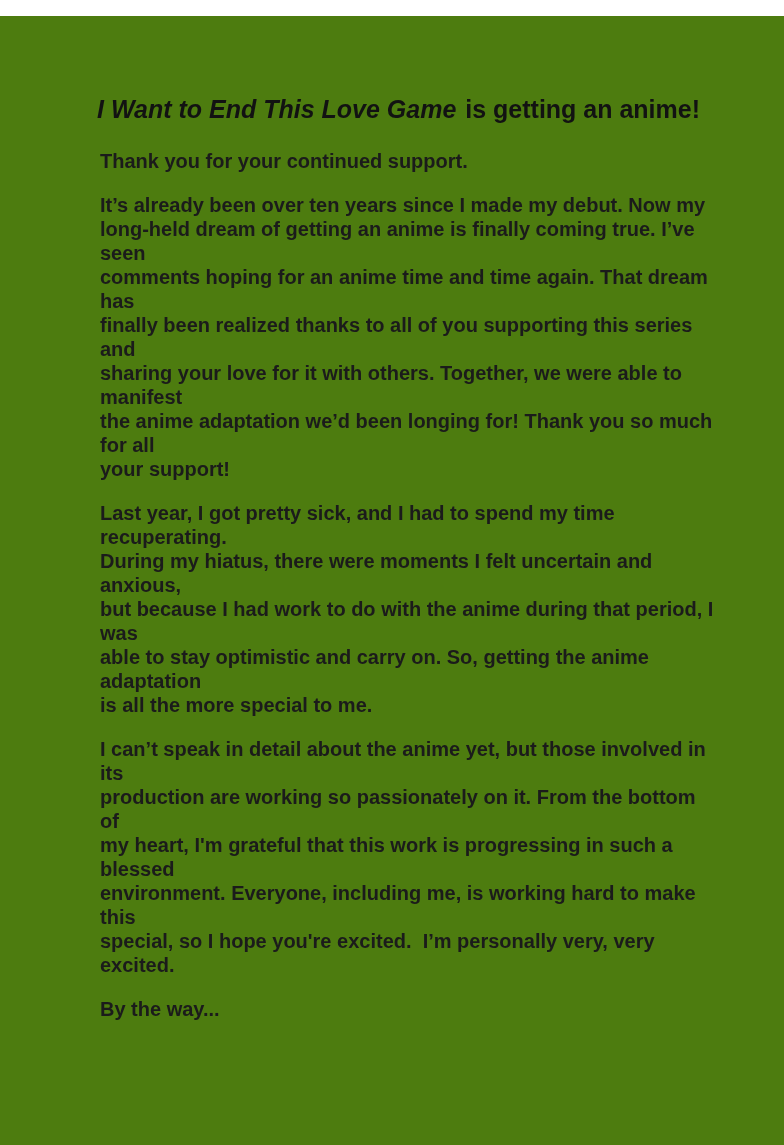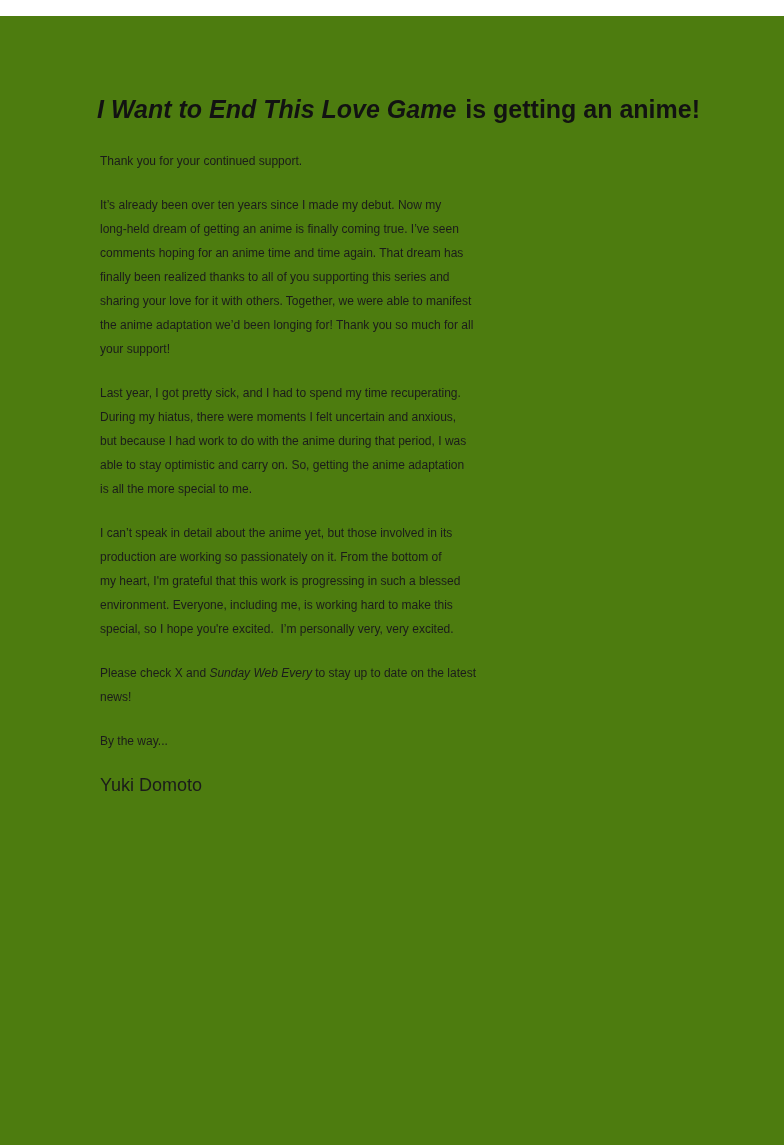--- a/index.html
+++ b/index.html
@@ -25,23 +25,23 @@
     font-weight: 600;
     margin: 0 0 24px -3px;
     color: #121212;
     white-space: nowrap;
   }
   .title em {
     font-style: italic;
     margin-right: 2px;
   }
   .para {
-    font-size: 12px;
+    font-size: 20px;
     line-height: 24px;
-    font-weight: 400;
+    font-weight: 700;
     margin: 0 0 20px 0;
     white-space: pre-line;
     color: #1b1b1b;
     max-width: 620px;
   }
   .para em {
     font-style: italic;
   }
   .signature {
     font-size: 18px;
@@ -73,23 +73,20 @@
 but because I had work to do with the anime during that period, I was
 able to stay optimistic and carry on. So, getting the anime adaptation
 is all the more special to me.</p>
 
   <p class="para">I can’t speak in detail about the anime yet, but those involved in its
 production are working so passionately on it. From the bottom of
 my heart, I'm grateful that this work is progressing in such a blessed
 environment. Everyone, including me, is working hard to make this
 special, so I hope you're excited.&nbsp; I’m personally very, very excited.</p>
 
-  <p class="para"><span>Please check X and </span><em>Sunday Web Every</em><span> to stay up to date on the latest
-news!</span></p>
 
   <p class="para">By the way...</p>
 
 
 
 
-  <p class="signature">Yuki Domoto</p>
 
 </div>
 
 </body></html>

